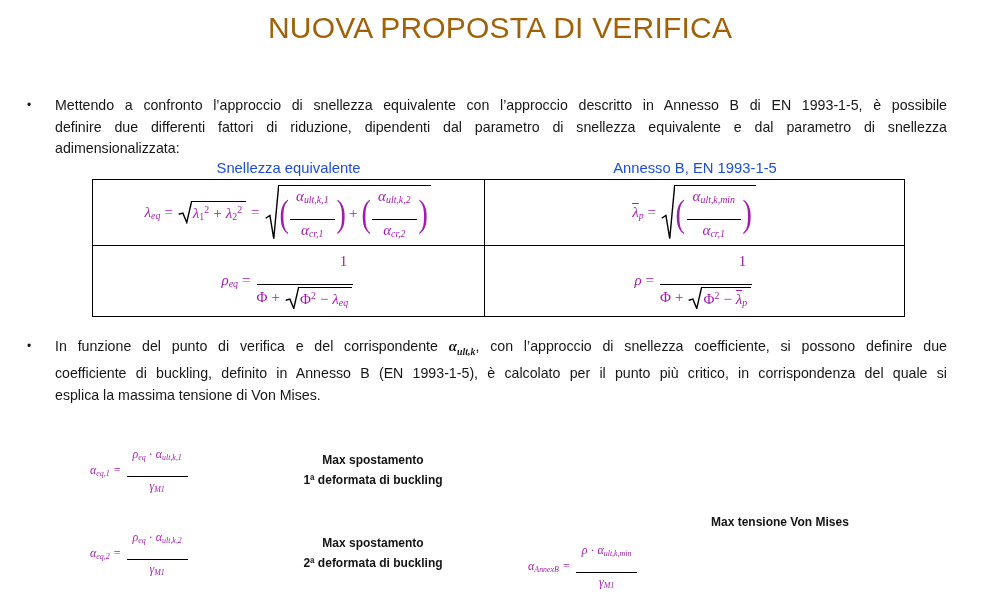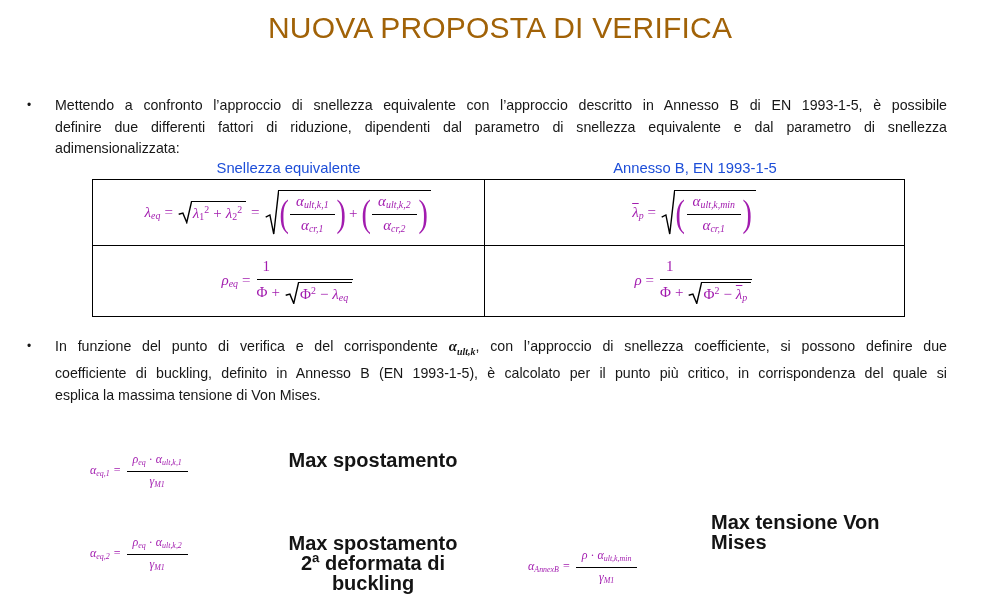--- a/index.html
+++ b/index.html
@@ -45,33 +45,33 @@
   .bg   { display:inline-block; white-space:nowrap; }
   .mi   { font-style:italic; }
   .mn   { font-style:normal; }
   .mo   { font-style:normal; margin:0 4px; }
   .cdot { margin:0 3px; }
   .msub  { font-size:66%; font-style:italic; vertical-align:-20%; }
   .msubn { font-size:66%; font-style:normal; vertical-align:-20%; }
   .msup  { font-size:66%; font-style:normal; vertical-align:45%; }
   .ov   { text-decoration:overline; }
   .frac { display:inline-flex; flex-direction:column; align-items:center; margin:0 2px; }
-  .frac > .num { display:flex; align-items:flex-end; justify-content:flex-start; align-self:stretch; border-bottom:1.3px solid #000; padding:0 6px 4px; }
+  .frac > .num { display:flex; align-items:flex-end; justify-content:flex-end; align-self:stretch; border-bottom:1.3px solid #000; padding:0 6px 14px; }
   .frac > .den { display:flex; align-items:center;  justify-content:center; align-self:stretch; padding-top:2px; }
   .sqrt { position:relative; display:inline-flex; align-items:center; padding-left:13px; margin:0 1px; }
   .radsign { position:absolute; left:0; top:0; width:14px; height:100%; }
   .radicand { display:inline-flex; align-items:center; border-top:1.3px solid #000; padding:2px 4px 1px 2px; }
   .bp { font-style:normal; font-weight:300; font-size:250%; line-height:0.95; display:inline-block; transform:scaleX(0.75); margin:0 -2px; }
 
   
   .imath { font-family:"Liberation Serif", serif; font-style:italic; font-size:15px; white-space:nowrap;font-weight:bold; }
 
   
   .fpos { position:absolute; display:flex; align-items:center; }
-  .flabel { position:absolute; font-weight:bold; font-size:20px; line-height:20px; text-align:center; color:#141414; }
+  .flabel { position:absolute; font-weight:bold; font-size:12px; line-height:20px; text-align:center; color:#141414; }
   .lbl1 { left:268px; top:450px; width:210px; }
   .lbl2 { left:268px; top:533px; width:210px; }
   .lbl3 { left:711px; top:512px; width:220px; text-align:left; }
   .f1 { left:90px;  top:443px; height:54px; }
   .f2 { left:90px;  top:526px; height:54px; }
   .f3 { left:528px; top:494px; height:54px;margin-top:45px; }
 </style>
 </head>
 <body>
 
@@ -217,20 +217,21 @@
             <span class="bg"><span class="mi">ρ</span><span class="msub">eq</span><span class="mo cdot">·</span><span class="mi">α</span><span class="msub">ult,k,1</span></span>
           </span>
         <span class="den">
             <span class="bg"><span class="mi">γ</span><span class="msub">M1</span></span>
           </span>
       </span>
     </span>
   </div>
   <div class="flabel lbl1">
     <div>Max spostamento</div>
+    <div>1ª deformata di buckling</div>
   </div>
 
   <div class="fpos f3">
     <span class="mrow mrow-lg">
       <span class="bg"><span class="mi">α</span><span class="msub">AnnexB</span><span class="mo">=</span></span>
       <span class="frac">
         <span class="num">
             <span class="bg"><span class="mi">ρ</span><span class="mo cdot">·</span><span class="mi">α</span><span class="msub">ult,k,min</span></span>
           </span>
         <span class="den">

